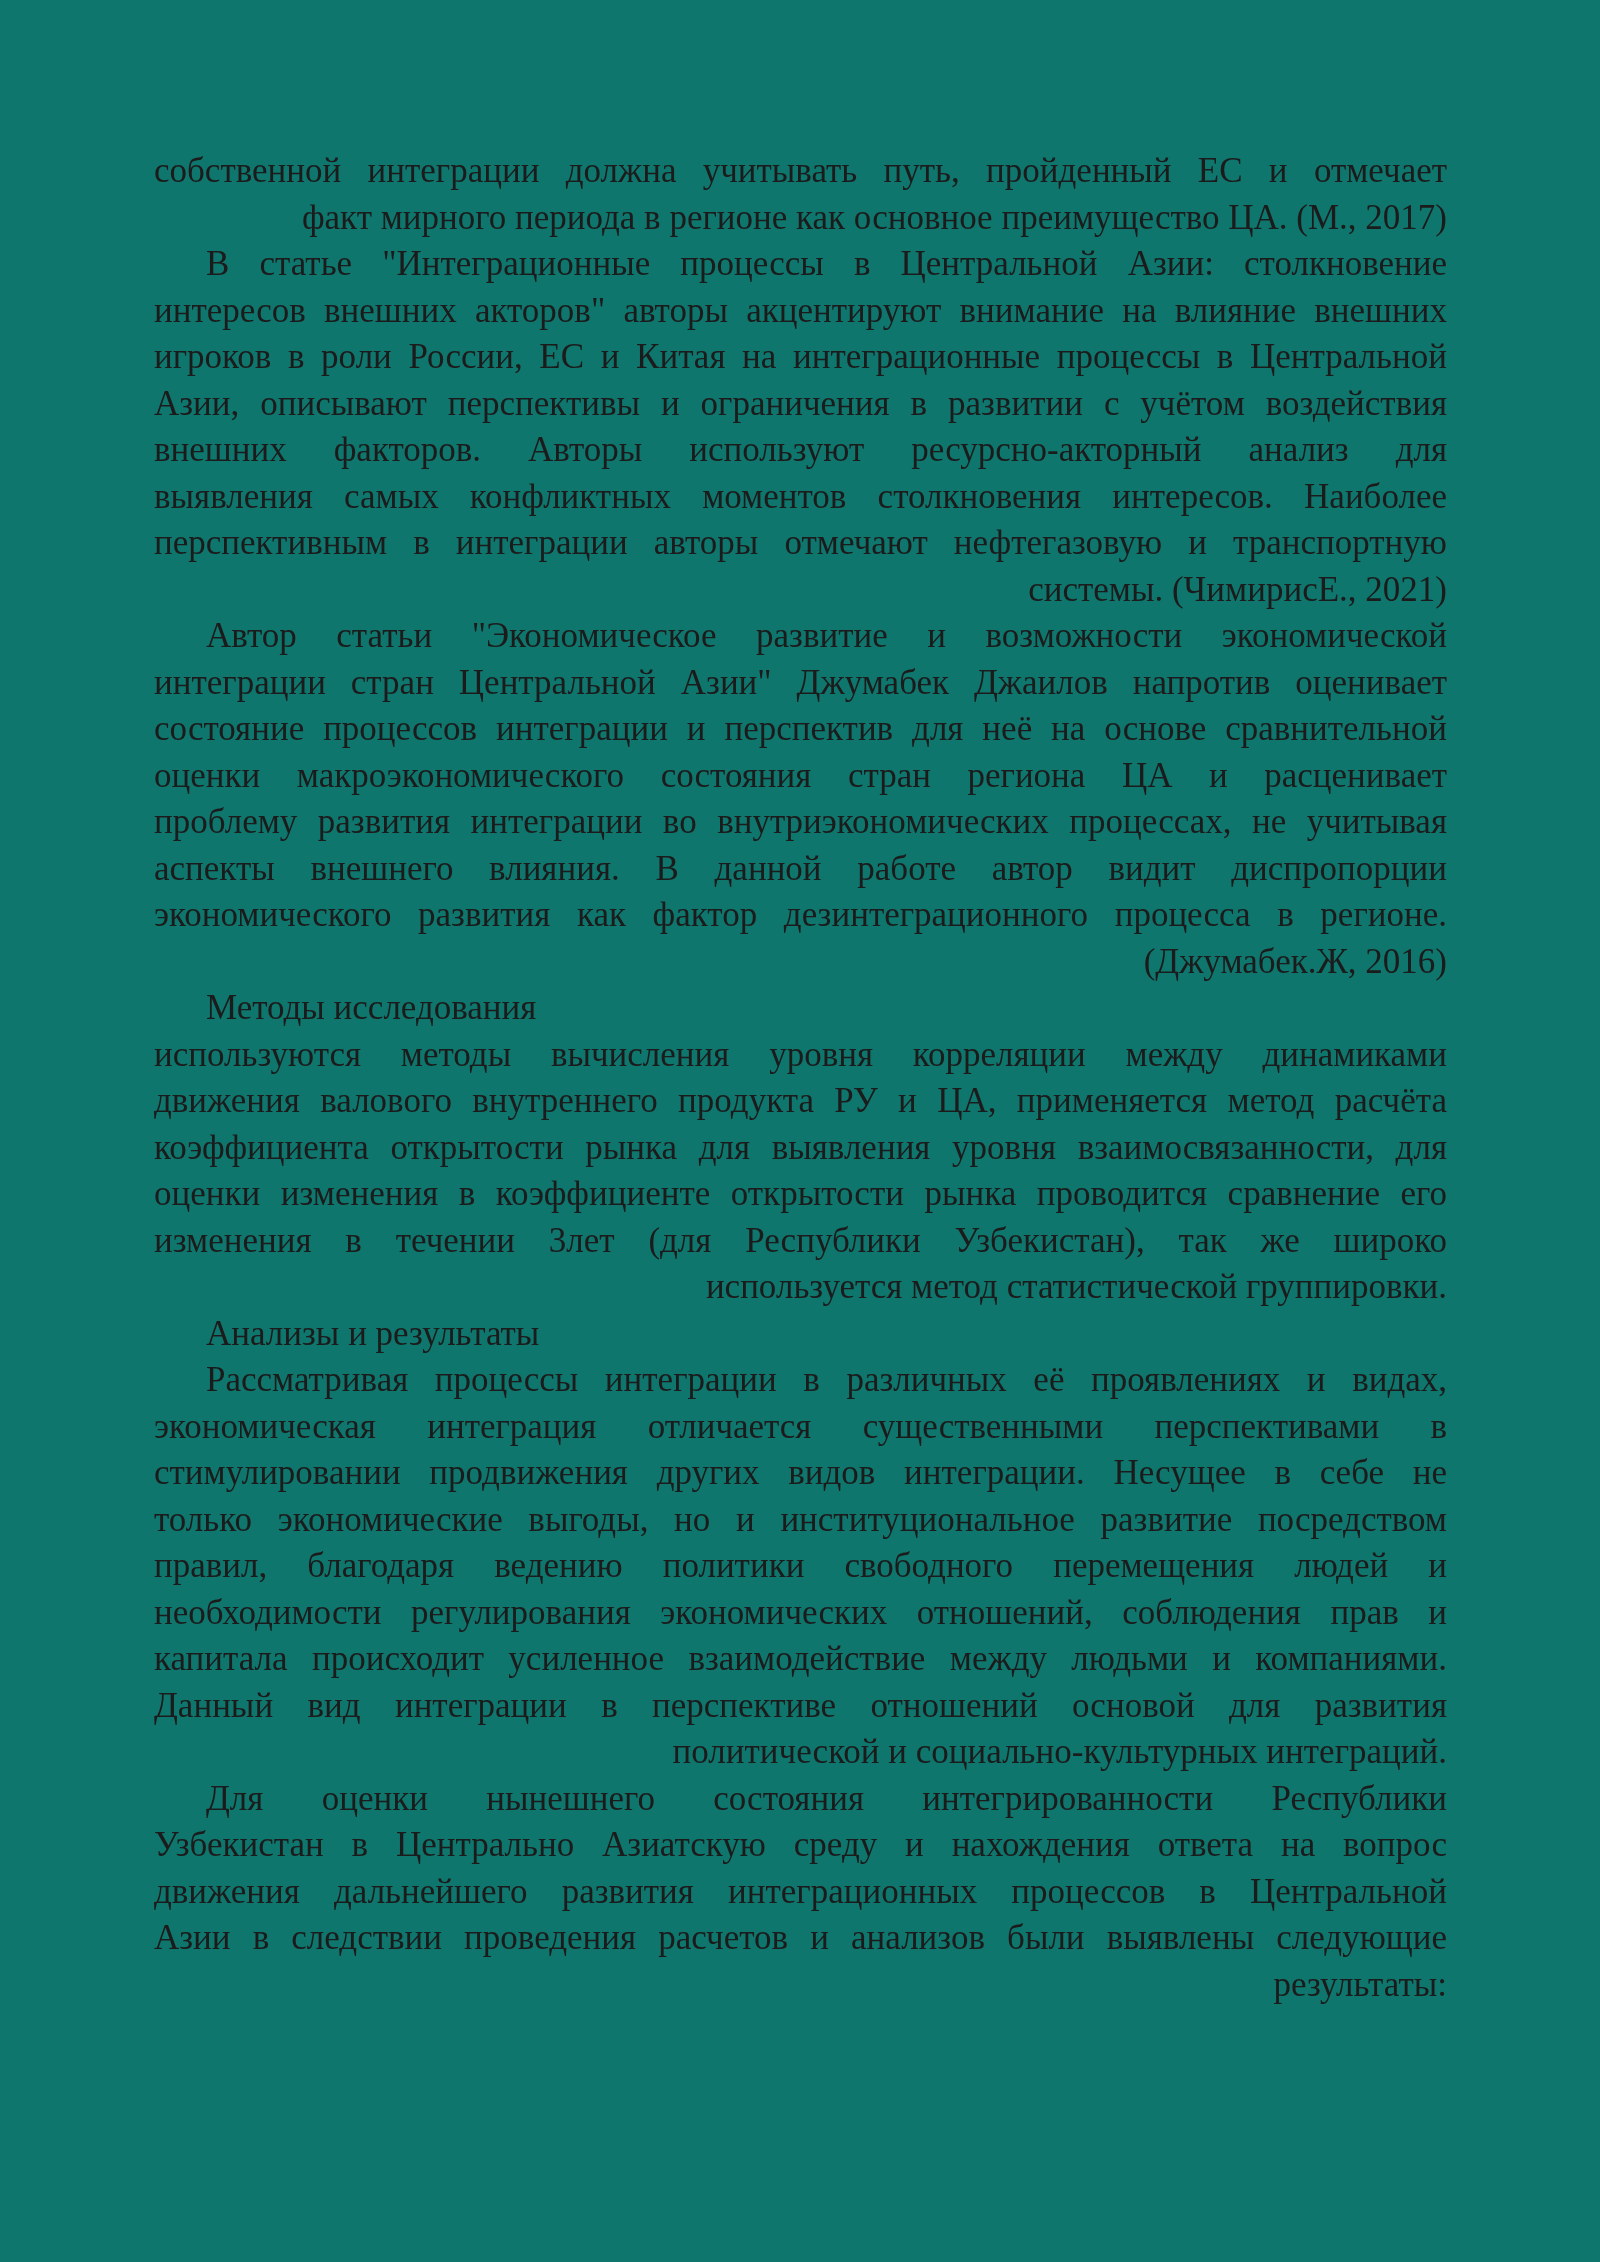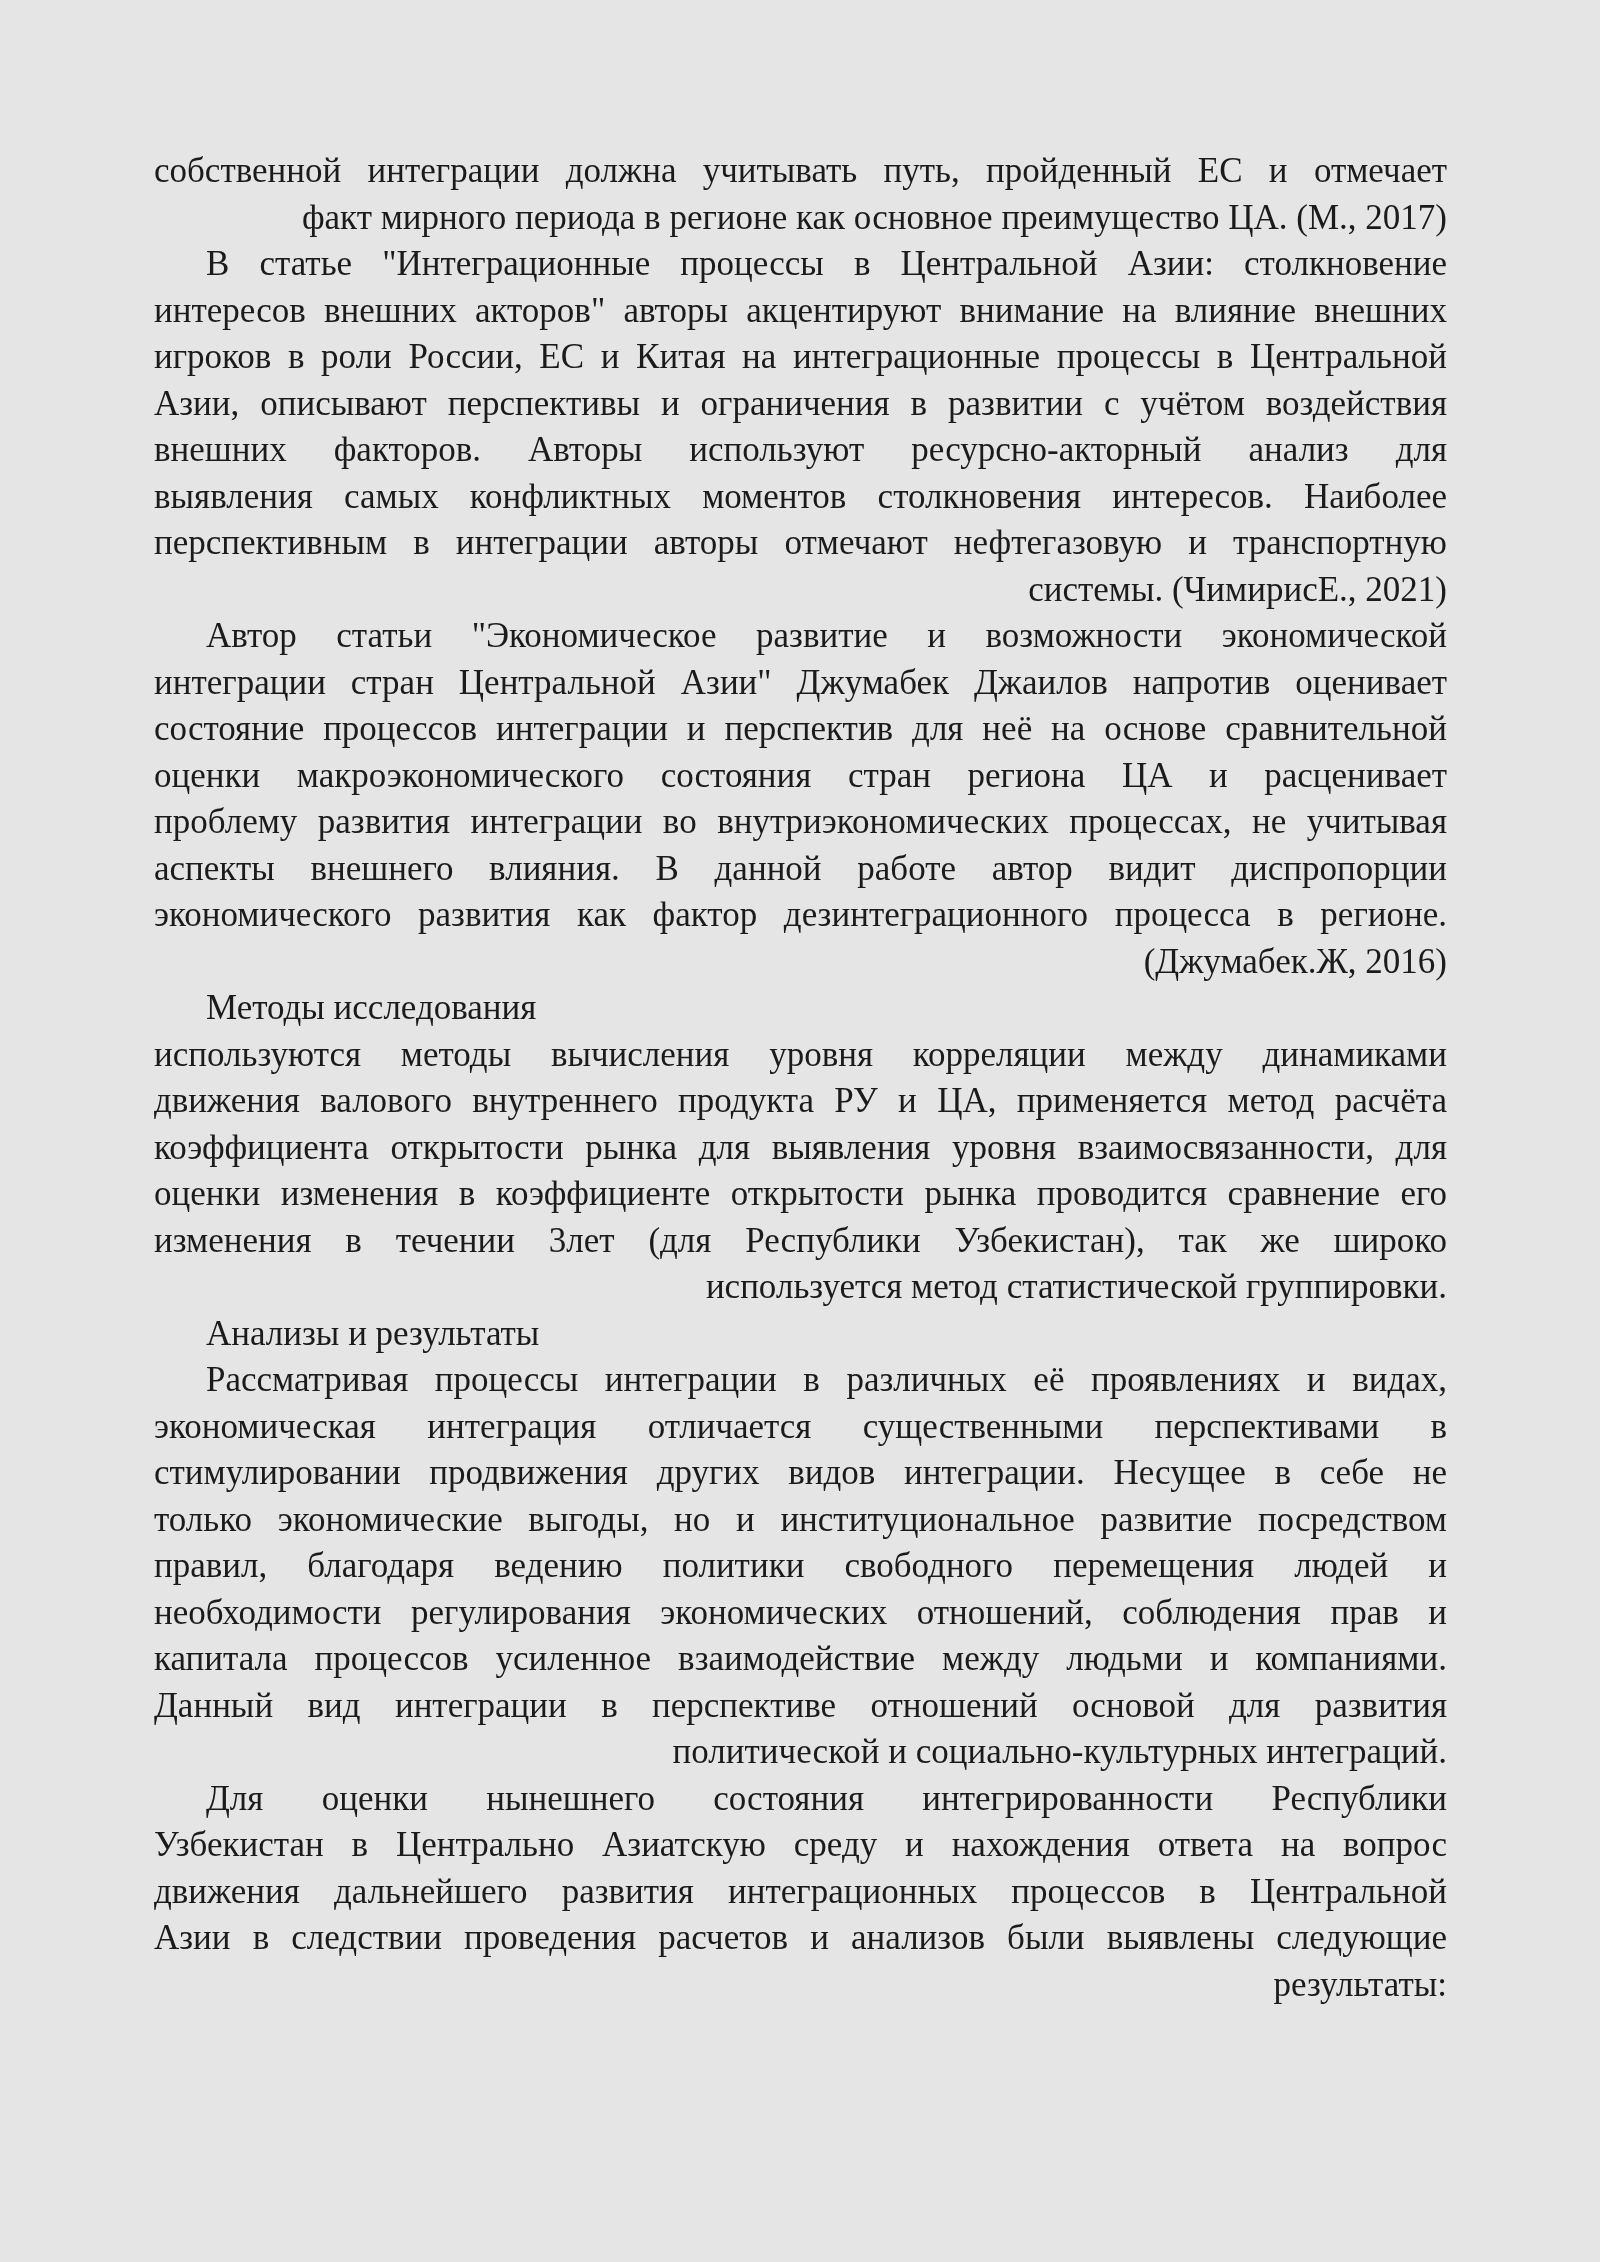--- a/index.html
+++ b/index.html
@@ -7,21 +7,21 @@
     width: 1600px;
     height: 2262px;
     position: relative;
     background: #ffffff;
     font-family: "Liberation Serif", "DejaVu Serif", serif;
     color: #1b1b1b;
   }
   .page {
     position: absolute;
     inset: 0;
-    background: #e5e5e5;
+    background: #0f766e;
   }
   .text-block {
     position: absolute;
     left: 154px;
     top: 148px;
     width: 1293px;
     font-size: 35px;
     line-height: 46.5px;
   }
   .ln {
@@ -81,21 +81,21 @@
     <div class="ln end">используется метод статистической группировки.</div>
 
     <div class="hd">Анализы и результаты</div>
 
     <div class="ln ind">Рассматривая процессы интеграции в различных её проявлениях и видах,</div>
     <div class="ln">экономическая интеграция отличается существенными перспективами в</div>
     <div class="ln">стимулировании продвижения других видов интеграции. Несущее в себе не</div>
     <div class="ln">только экономические выгоды, но и институциональное развитие посредством</div>
     <div class="ln">правил, благодаря ведению политики свободного перемещения людей и</div>
     <div class="ln">необходимости регулирования экономических отношений, соблюдения прав и</div>
-    <div class="ln">капитала процессов усиленное взаимодействие между людьми и компаниями.</div>
+    <div class="ln">капитала происходит усиленное взаимодействие между людьми и компаниями.</div>
     <div class="ln">Данный вид интеграции в перспективе отношений основой для развития</div>
     <div class="ln end">политической и социально-культурных интеграций.</div>
 
     <div class="ln ind">Для оценки нынешнего состояния интегрированности Республики</div>
     <div class="ln">Узбекистан в Центрально Азиатскую среду и нахождения ответа на вопрос</div>
     <div class="ln">движения дальнейшего развития интеграционных процессов в Центральной</div>
     <div class="ln">Азии в следствии проведения расчетов и анализов были выявлены следующие</div>
     <div class="ln end">результаты:</div>
 
   </div>

